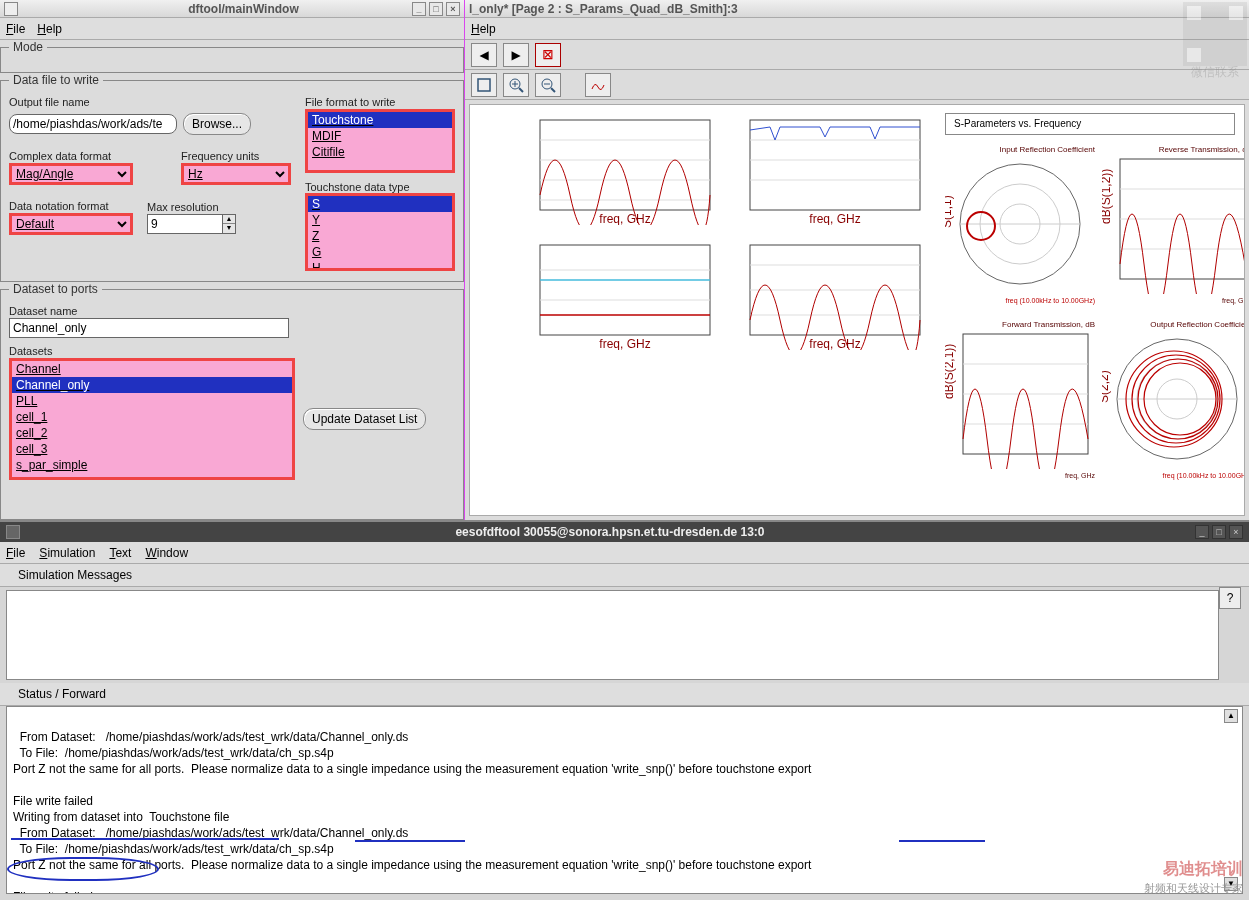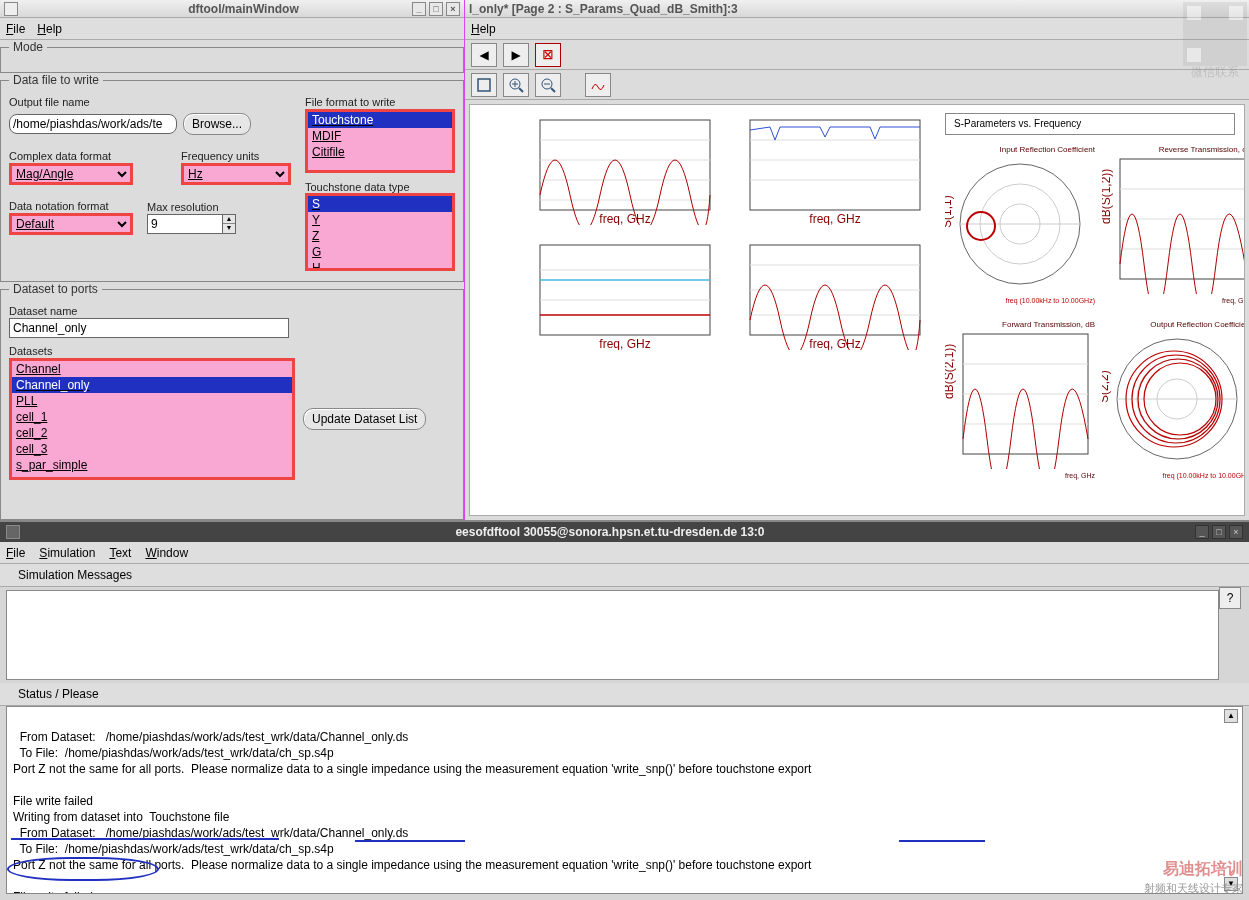--- a/index.html
+++ b/index.html
@@ -312,21 +312,21 @@
     <span><span class="und">F</span>ile</span>
     <span><span class="und">S</span>imulation</span>
     <span><span class="und">T</span>ext</span>
     <span><span class="und">W</span>indow</span>
   </div>
   <div class="section-label">Simulation Messages</div>
   <div style="position:relative">
     <div id="sim-msgs"></div>
     <div class="qmark">?</div>
   </div>
-  <div class="section-label">Status / Please</div>
+  <div class="section-label">Status / Forward</div>
   <div id="status-area">
     <div style="white-space:pre;margin-top:-14px">  From Dataset:   /home/piashdas/work/ads/test_wrk/data/Channel_only.ds
   To File:  /home/piashdas/work/ads/test_wrk/data/ch_sp.s4p
 Port Z not the same for all ports.  Please normalize data to a single impedance using the measurement equation 'write_snp()' before touchstone export
 
 File write failed
 Writing from dataset into  Touchstone file
   From Dataset:   /home/piashdas/work/ads/test_wrk/data/Channel_only.ds
   To File:  /home/piashdas/work/ads/test_wrk/data/ch_sp.s4p
 Port Z not the same for all ports.  Please normalize data to a single impedance using the measurement equation 'write_snp()' before touchstone export

